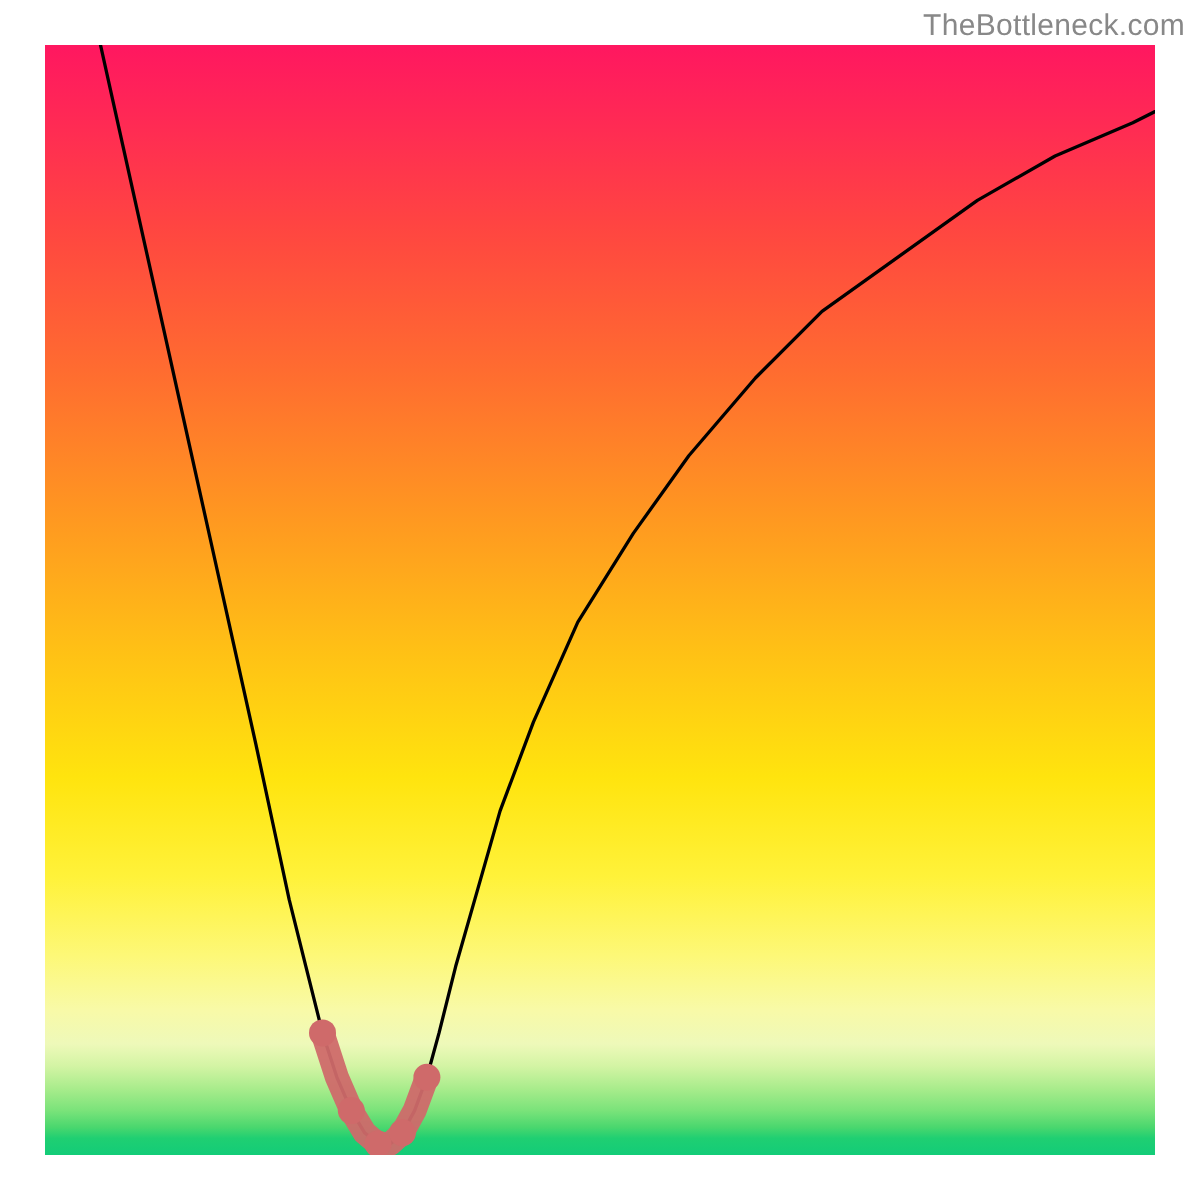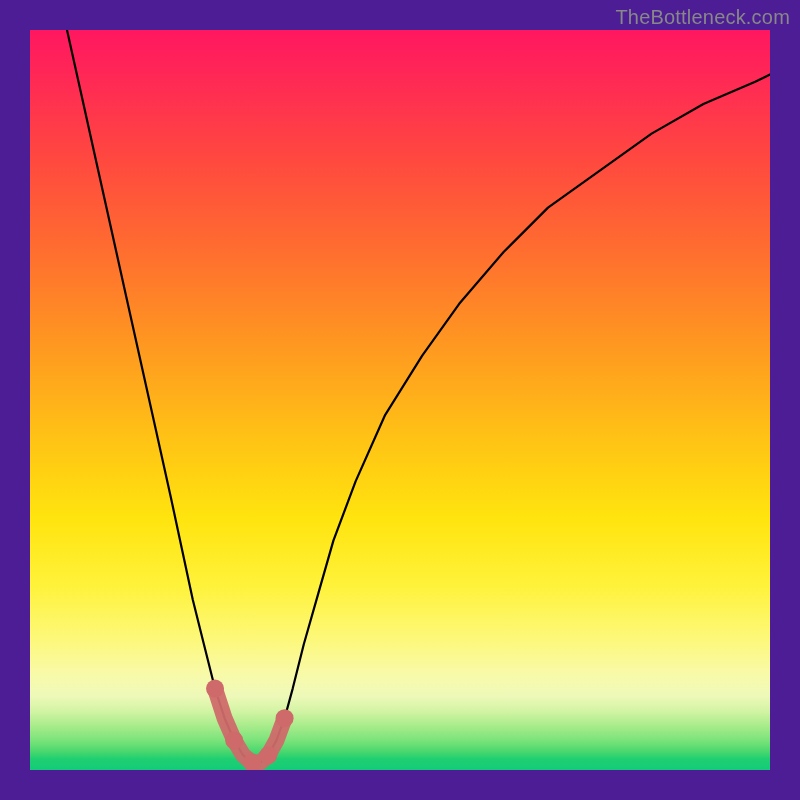--- a/index.html
+++ b/index.html
@@ -7,21 +7,21 @@
     padding: 0;
     width: 800px;
     height: 800px;
     background: #000;
     font-family: Arial, Helvetica, sans-serif;
     overflow: hidden;
   }
   .frame {
     position: absolute;
     inset: 0;
-    background: #4c1d95;
+    background: #ffffff;
   }
   .watermark {
     position: absolute;
     top: 6px;
     right: 10px;
     color: #888;
     font-size: 20px;
     letter-spacing: 0.2px;
     user-select: none;
   }

